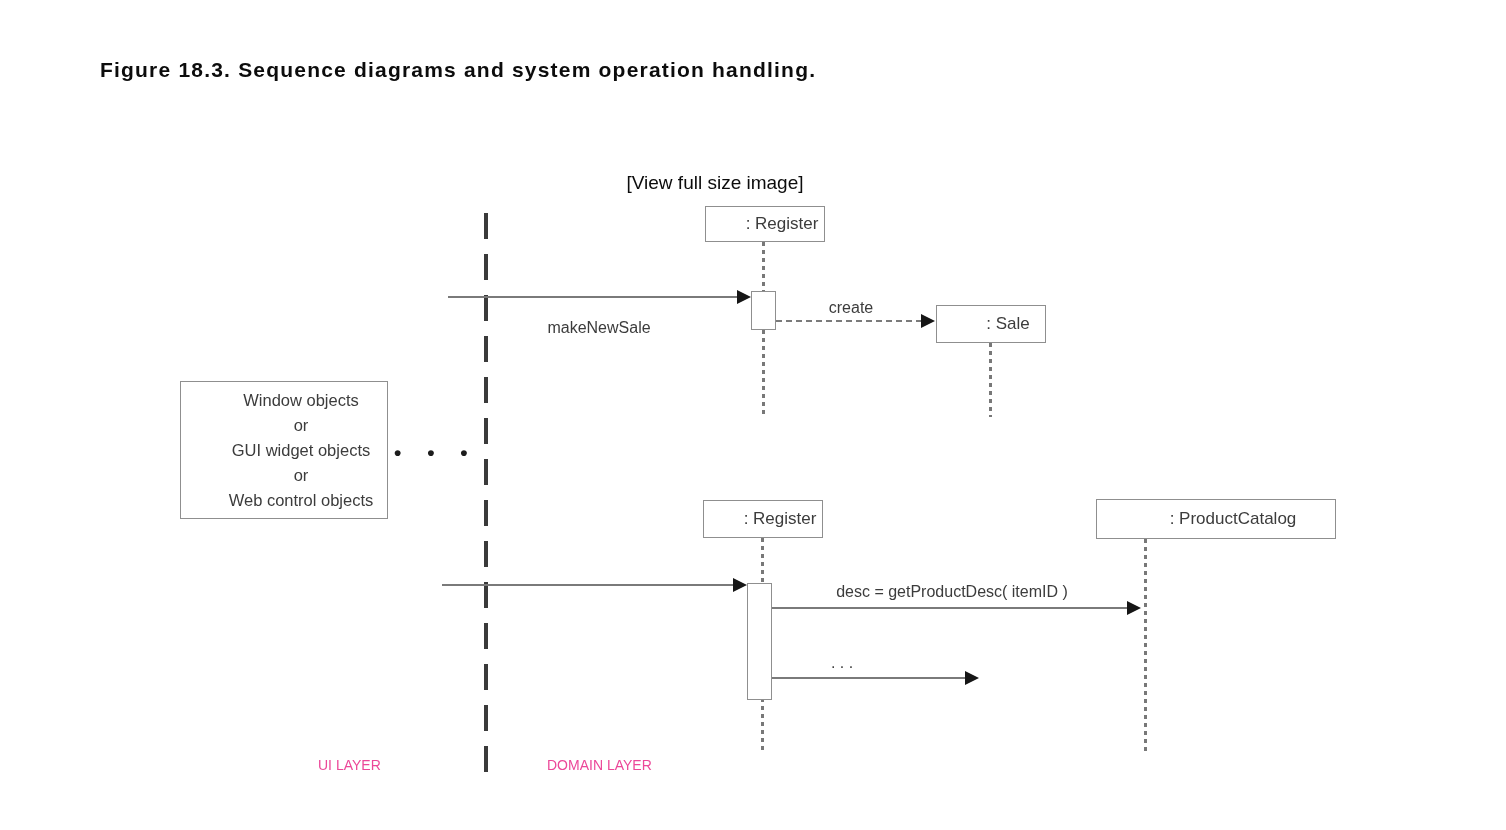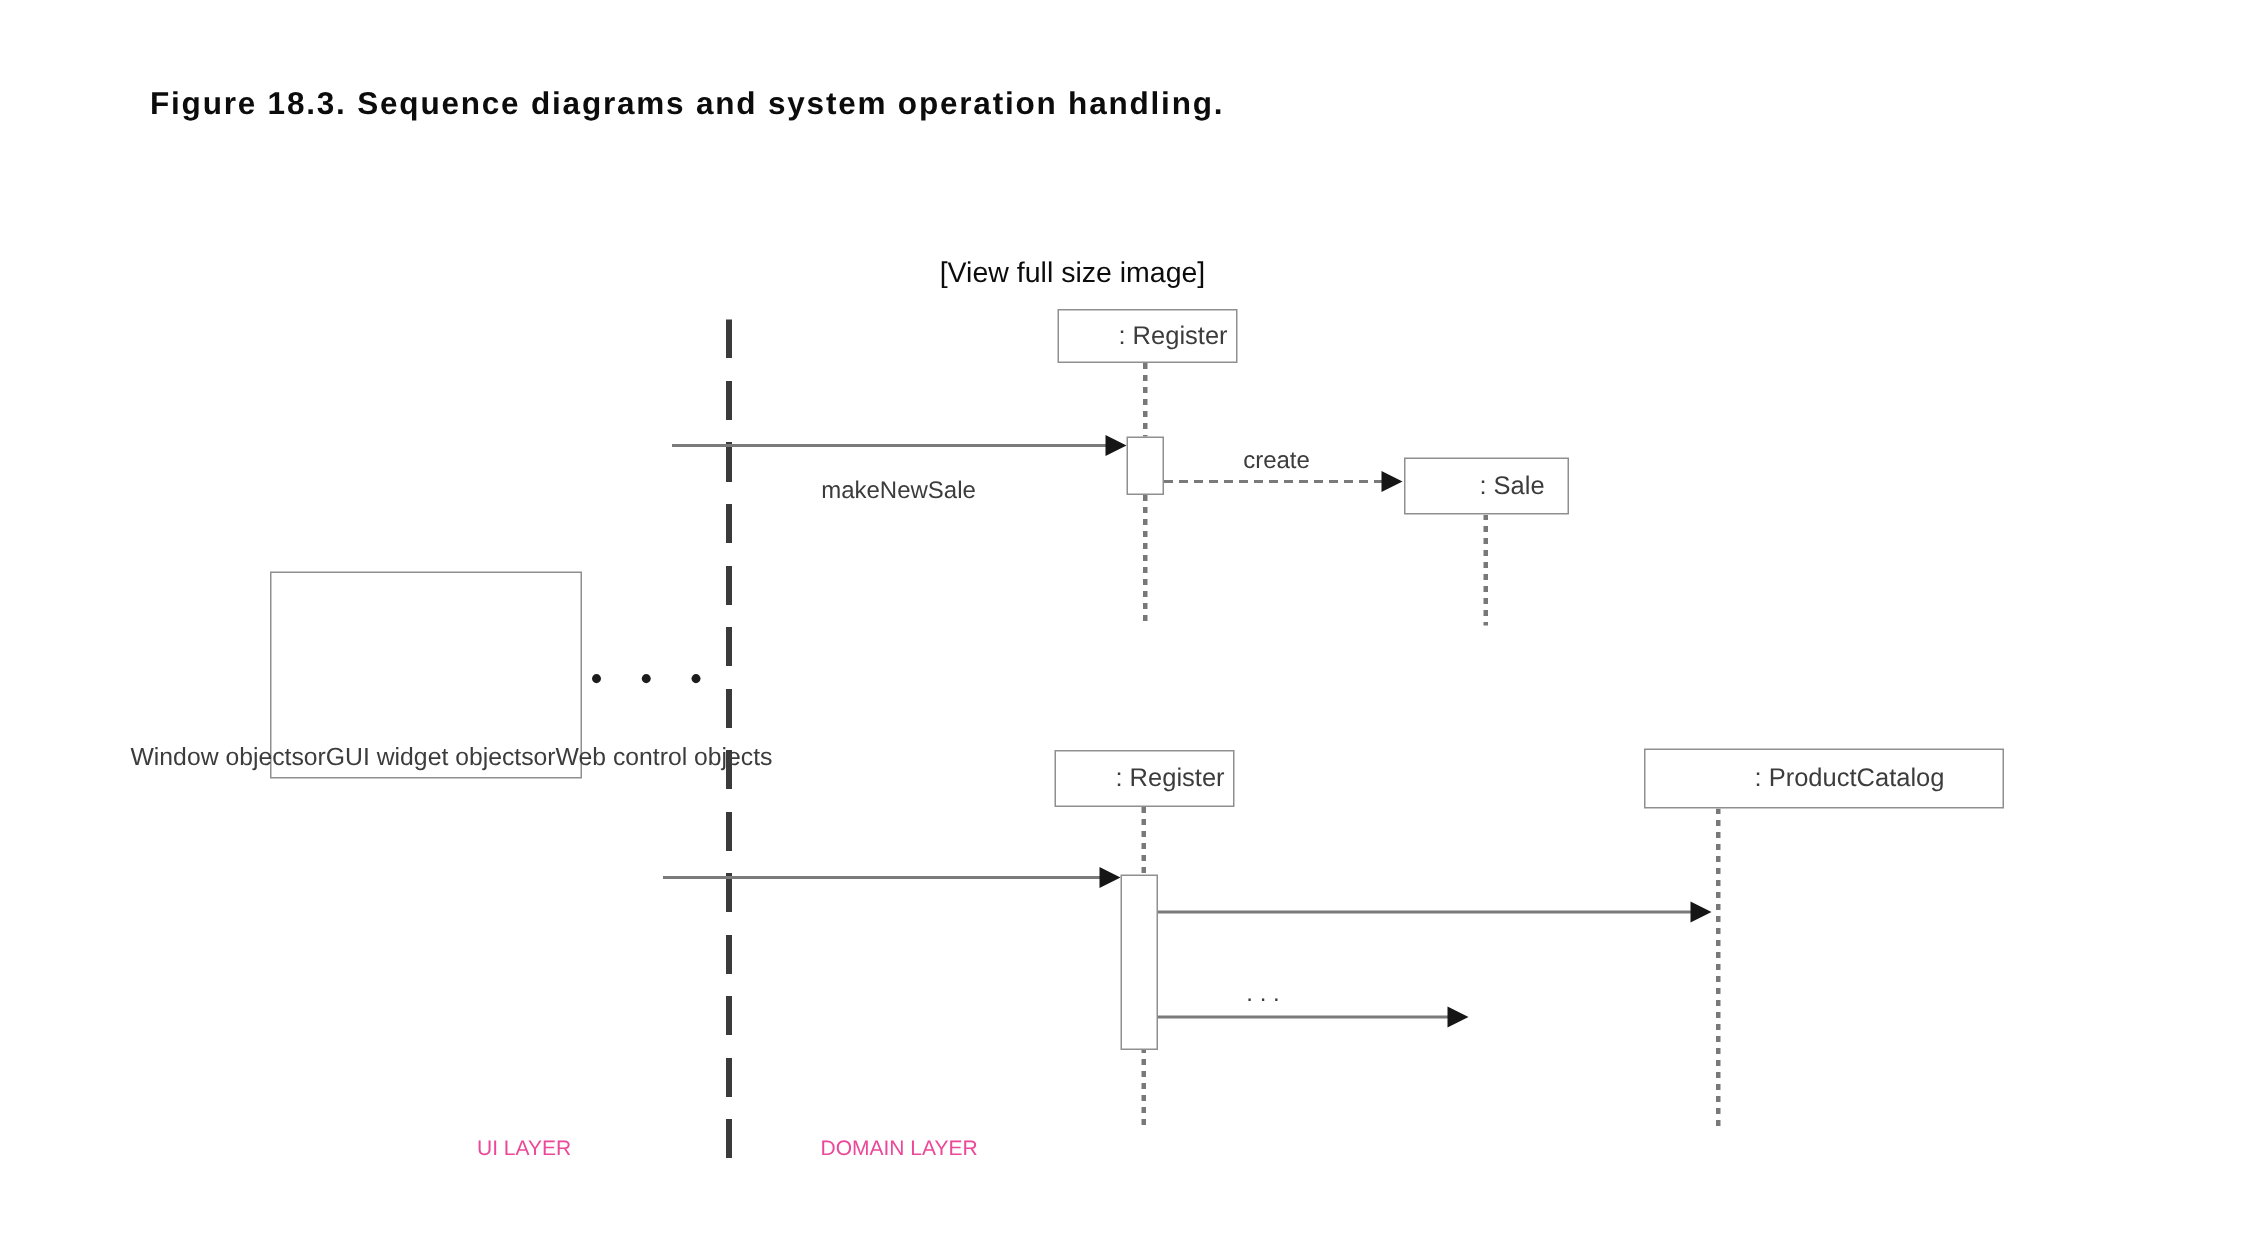--- a/index.html
+++ b/index.html
@@ -64,25 +64,24 @@
     align-items: center;
     justify-content: center;
     font-size: 17px;
     color: #3c3c3c;
     z-index: 3;
     white-space: nowrap;
     padding-left: 34px;
   }
 
   .ui-box {
-    flex-direction: row;
+    flex-direction: column;
     font-size: 16.5px;
     line-height: 25px;
     text-align: center;
-    align-items: flex-end;
   }
 
   .activation {
     position: absolute;
     border: 1px solid #8f8f8f;
     background: #ffffff;
     z-index: 3;
   }
 
   .hline {
@@ -188,20 +187,21 @@
     <span>: ProductCatalog</span>
   </div>
 
   <div class="hline" style="left:442px; top:584px; width:292px;"></div>
   <div class="arrowhead" style="left:733px; top:578px;"></div>
 
   <div class="activation" style="left:747px; top:583px; width:25px; height:117px;"></div>
 
   <div class="hline" style="left:772px; top:607px; width:356px;"></div>
   <div class="arrowhead" style="left:1127px; top:601px;"></div>
+  <div class="msg-label" style="left:772px; top:583px; width:360px;">desc = getProductDesc( itemID )</div>
 
   <div class="hline" style="left:772px; top:677px; width:194px;"></div>
   <div class="arrowhead" style="left:965px; top:671px;"></div>
   <div class="msg-label" style="left:772px; top:654px; width:140px;">. . .</div>
 
   <div class="layer-label" style="left:318px; top:757px;">UI LAYER</div>
   <div class="layer-label" style="left:547px; top:757px;">DOMAIN LAYER</div>
 
 </div>
 

